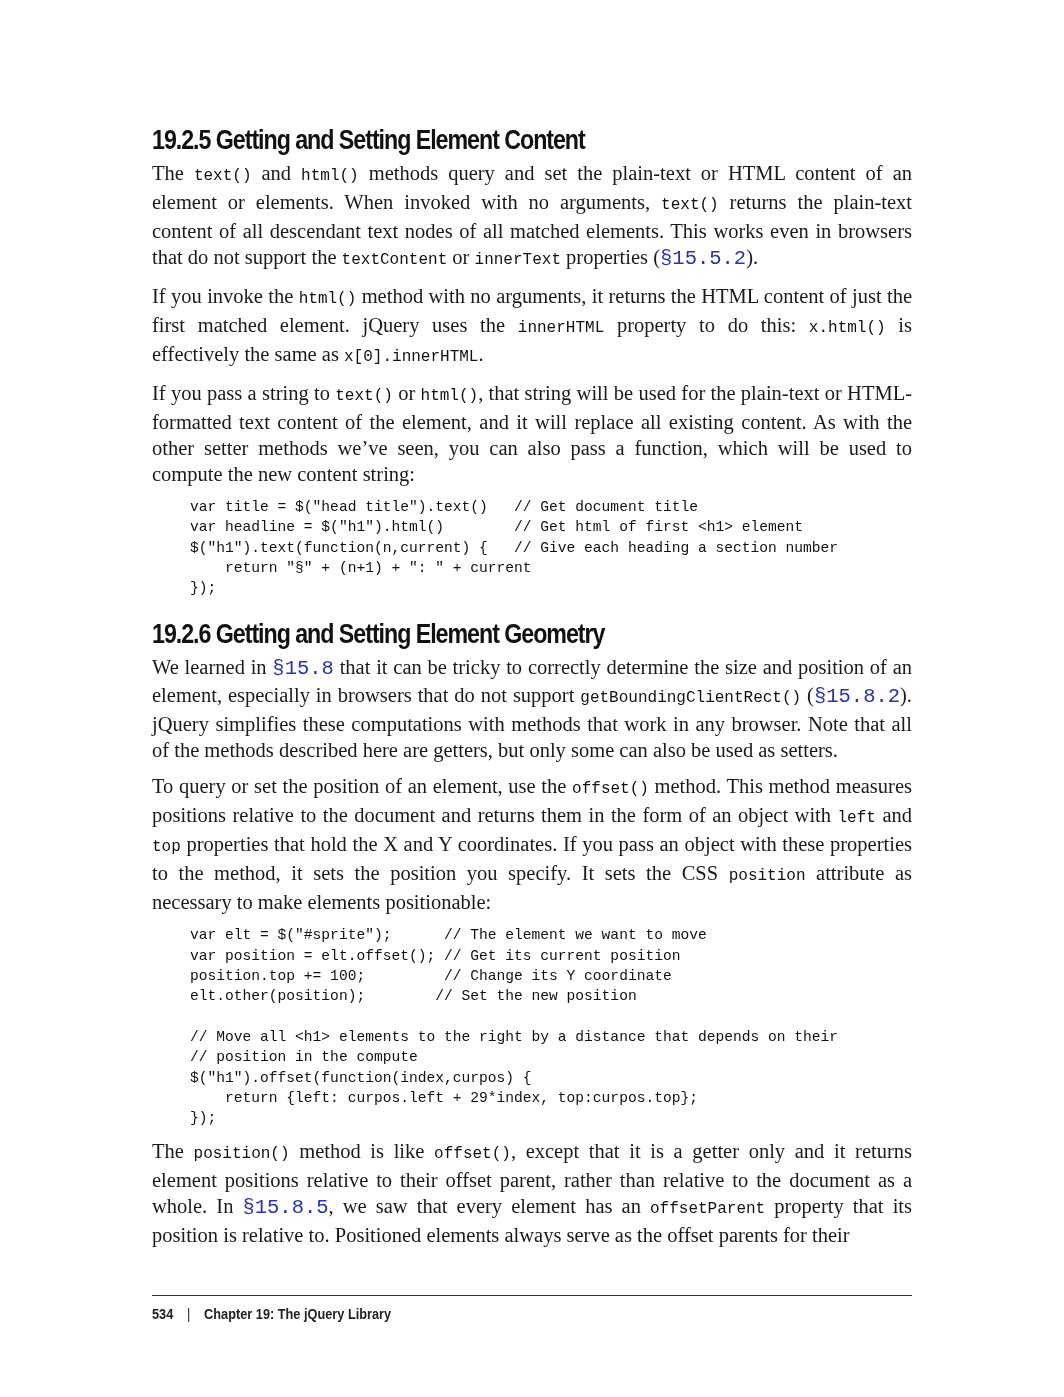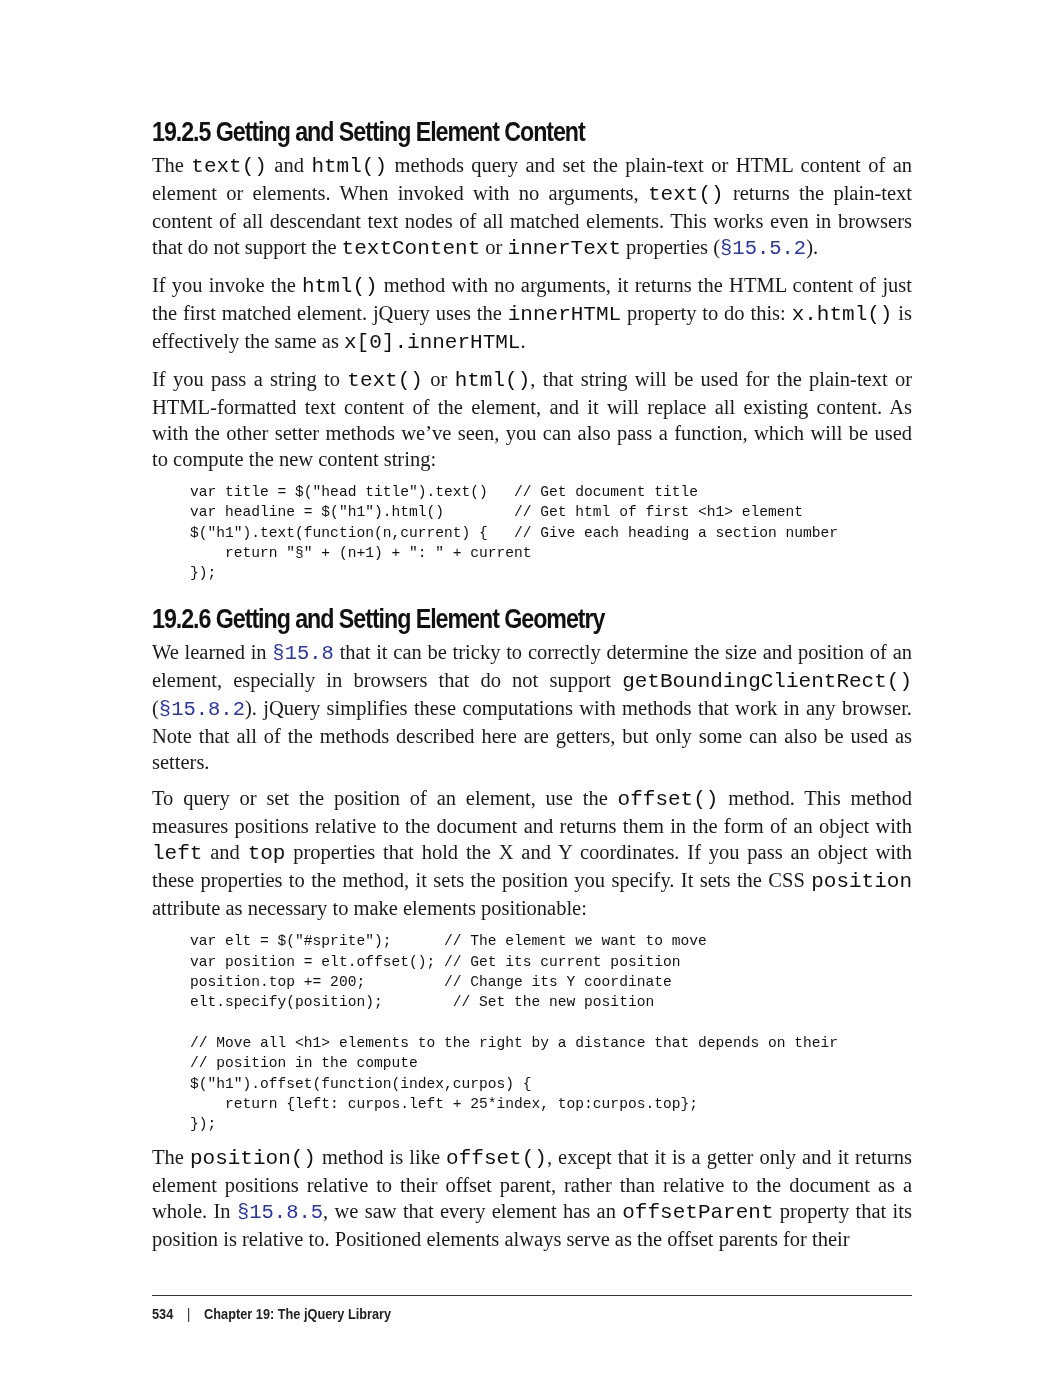--- a/index.html
+++ b/index.html
@@ -1,32 +1,32 @@
 <!DOCTYPE html>
 <html><head>
   <meta charset="utf-8">
   <style>
     html, body { margin: 0; padding: 0; background: #ffffff; }
     body { width: 1064px; height: 1397px; position: relative; overflow: hidden; color: #1a1a1a; }
-    .page { position: absolute; left: 152px; top: 112px; width: 760px; }
+    .page { position: absolute; left: 152px; top: 120px; width: 760px; }
     h2.section-title {
       font-family: "Liberation Sans", "DejaVu Sans", sans-serif;
       font-weight: bold; font-size: 27px; letter-spacing: -1.2px;
       transform: scaleX(0.86); transform-origin: left center;
       margin: 0; height: 40px; line-height: 40px; color: #111;
       white-space: nowrap;
     }
     p.para {
       font-family: "Liberation Serif", "DejaVu Serif", serif;
       font-size: 20.5px; line-height: 26px; margin: 0 0 10px 0;
       text-align: justify; color: #1a1a1a;
     }
     code.inline {
       font-family: "Liberation Mono", "DejaVu Sans Mono", monospace;
-      font-size: 21px; color: #111;
+      font-size: 16px; color: #111;
     }
     a.xref { color: #2a35a8; text-decoration: none; font-family: Liberation Mono, monospace; }
     pre.code {
       font-family: "Liberation Mono", "DejaVu Sans Mono", monospace;
       font-size: 14.6px; line-height: 20.3px; margin: 2px 0 10px 38px;
       white-space: pre; color: #111;
     }
     .footer-rule { position: absolute; left: 152px; top: 1295px; width: 760px; height: 0; border-top: 1.5px solid #333; }
     .footer { position: absolute; left: 152px; top: 1303px; height: 22px; line-height: 22px;
       font-family: "Liberation Sans", "DejaVu Sans", sans-serif; font-weight: bold; font-size: 15px; color: #222;
@@ -45,27 +45,27 @@
 <span>var headline = $("h1").html()        // Get html of first &lt;h1&gt; element</span>
 <span>$("h1").text(function(n,current) {   // Give each heading a section number</span>
 <span>    return "§" + (n+1) + ": " + current</span>
 <span>});</span></pre>
     <div style="height: 6px;"></div>
     <h2 class="section-title">19.2.6  Getting and Setting Element Geometry</h2>
     <p class="para"><span>We learned in </span><a class="xref" style="color: rgb(42, 53, 168);">§15.8</a><span> that it can be tricky to correctly determine the size and position of an element, especially in browsers that do not support </span><code class="inline">getBoundingClientRect()</code><span> (</span><a class="xref" style="color: rgb(42, 53, 168);">§15.8.2</a><span>). jQuery simplifies these computations with methods that work in any brows­er. Note that all of the methods described here are getters, but only some can also be used as setters.</span></p>
     <p class="para"><span>To query or set the position of an element, use the </span><code class="inline">offset()</code><span> method. This method measures positions relative to the document and returns them in the form of an object with </span><code class="inline">left</code><span> and </span><code class="inline">top</code><span> properties that hold the X and Y coordinates. If you pass an object with these properties to the method, it sets the position you specify. It sets the CSS </span><code class="inline">position</code><span> attribute as necessary to make elements positionable:</span></p>
     <pre class="code"><span>var elt = $("#sprite");      // The element we want to move</span>
 <span>var position = elt.offset(); // Get its current position</span>
-<span>position.top += 200;         // Change its Y coordinate</span>
-<span>elt.specify(position);        // Set the new position</span>
+<span>position.top += 100;         // Change its Y coordinate</span>
+<span>elt.other(position);        // Set the new position</span>
 <span></span>
 <span>// Move all &lt;h1&gt; elements to the right by a distance that depends on their</span>
 <span>// position in the compute</span>
 <span>$("h1").offset(function(index,curpos) {</span>
-<span>    return {left: curpos.left + 25*index, top:curpos.top};</span>
+<span>    return {left: curpos.left + 29*index, top:curpos.top};</span>
 <span>});</span></pre>
     <p class="para"><span>The </span><code class="inline">position()</code><span> method is like </span><code class="inline">offset()</code><span>, except that it is a getter only and it returns element positions relative to their offset parent, rather than relative to the document as a whole. In </span><a class="xref" style="color: rgb(42, 53, 168);">§15.8.5</a><span>, we saw that every element has an </span><code class="inline">offsetParent</code><span> property that its position is relative to. Positioned elements always serve as the offset parents for their</span></p>
   </div>
 
 <div class="footer-rule"></div>
 <div class="footer">
   <span>534</span>
   <span class="sep">|</span>
   <span>Chapter 19:  The jQuery Library</span>
 </div>

